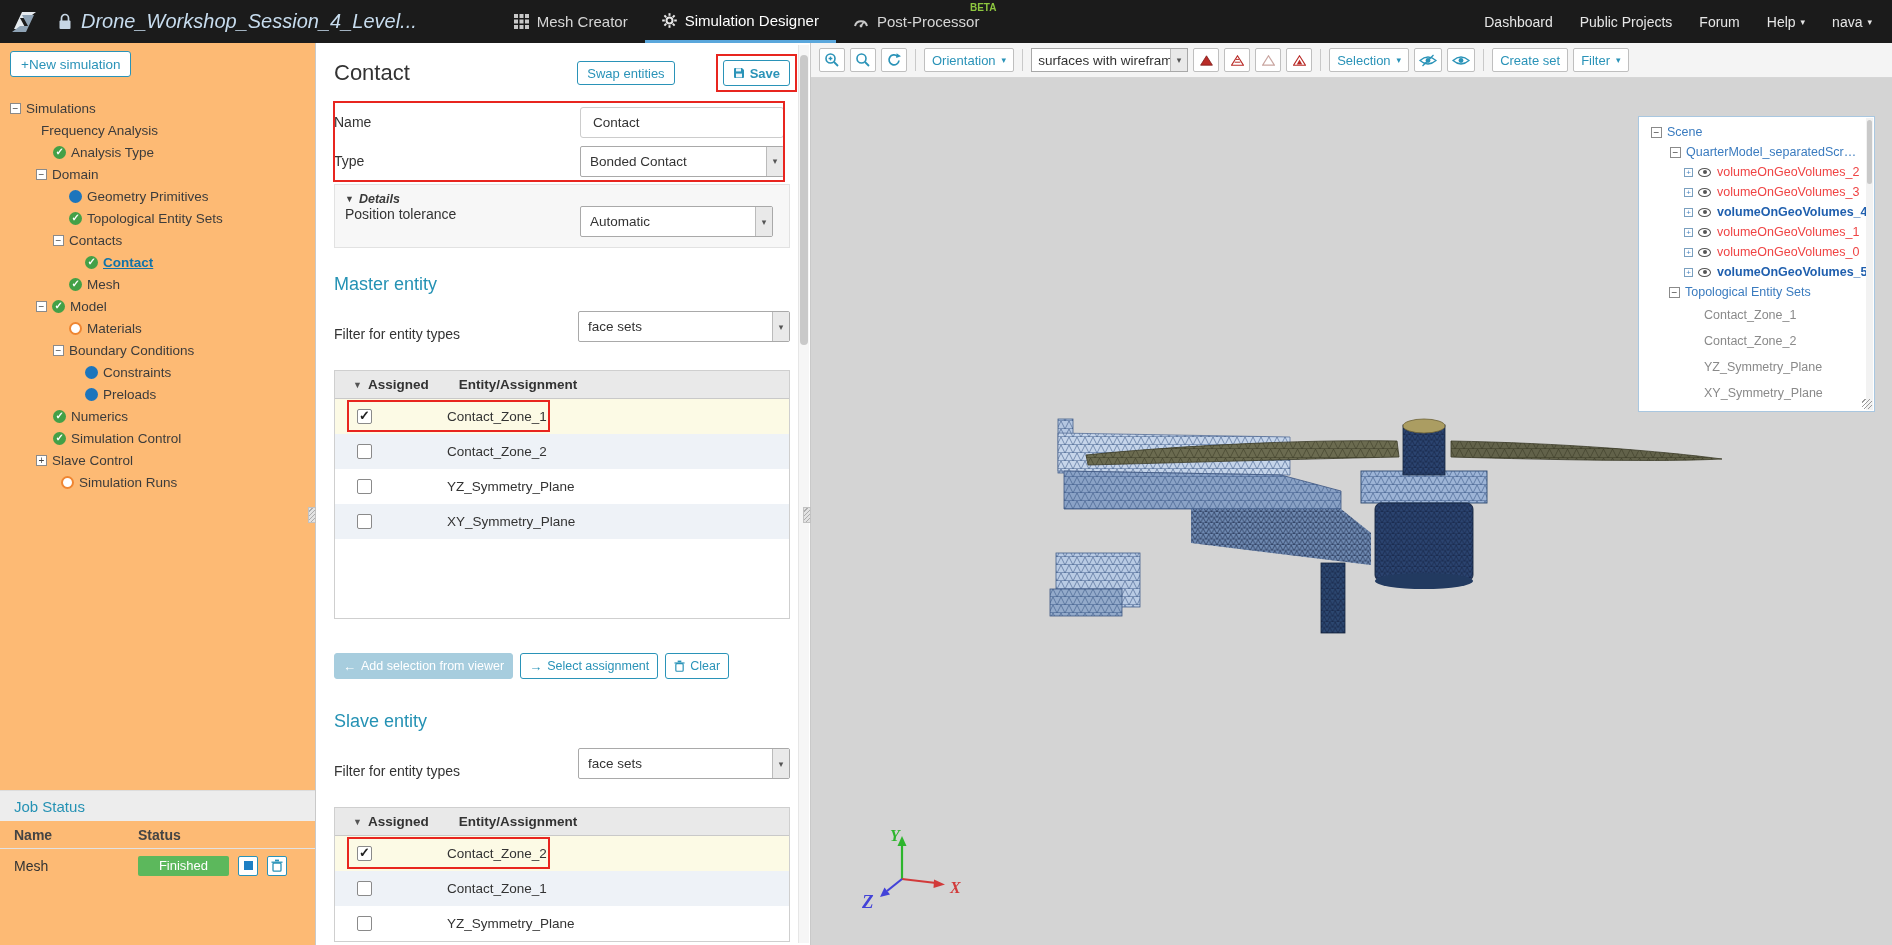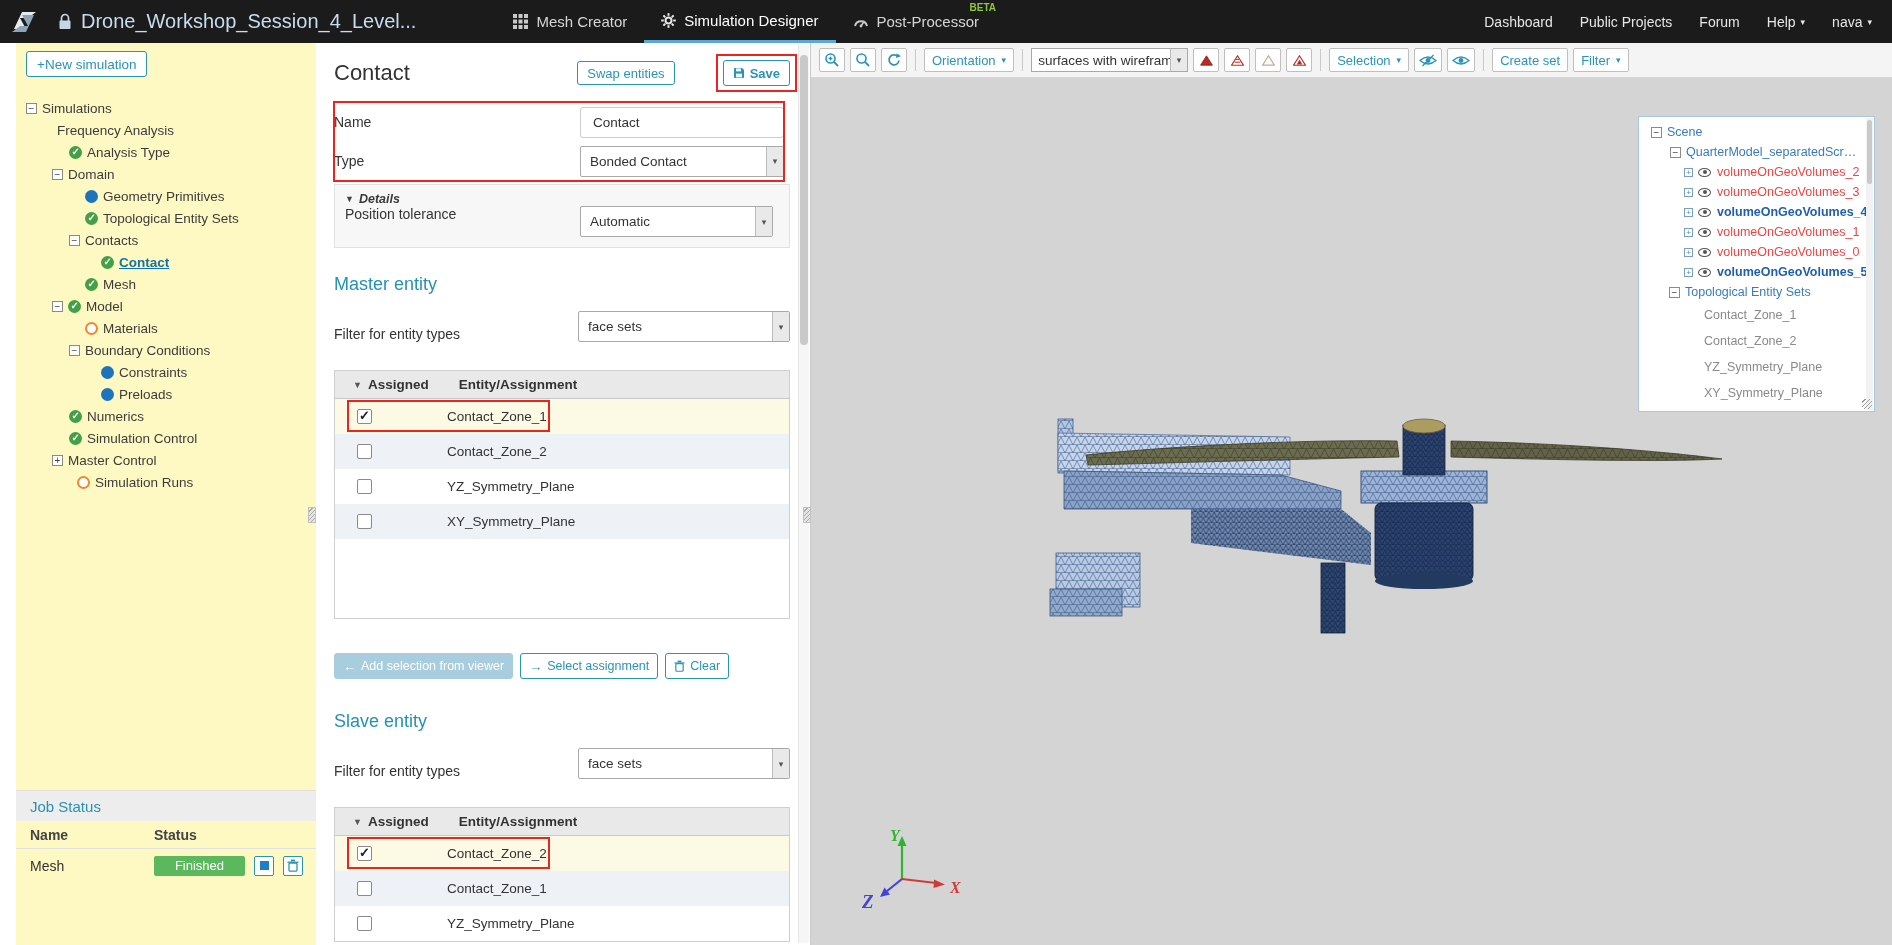--- a/index.html
+++ b/index.html
@@ -5,32 +5,32 @@
   * { box-sizing: border-box; }
   html,body { margin:0; padding:0; }
   body {
     width:1892px; height:945px; overflow:hidden; position:relative;
     font-family:"Liberation Sans", sans-serif; background:#fff; color:#333;
   }
 
   
   .topbar { position:absolute; top:0; left:0; right:0; height:43px; background:#1b1b1b; display:flex; align-items:center; color:#e6e6e6; z-index:20; }
   .logo { width:48px; height:43px; display:flex; align-items:center; justify-content:center; }
-  .project { display:flex; align-items:center; margin-left:10px; gap:9px; }
+  .project { display:flex; align-items:center; margin-left:10px; gap:9px;font-style:italic; }
   .project-title { color:#c7dcee; font-size:20px; cursor:pointer; }
   .tabs { display:flex; margin-left:80px; height:43px; }
   .tab { display:flex; align-items:center; gap:8px; padding:0 17px; font-size:15px; color:#d6d6d6; position:relative; cursor:pointer; }
   .tab.active { border-bottom:3px solid #5aa7dc; color:#fff; }
   .beta { position:absolute; top:2px; right:0px; color:#8dc63f; font-size:10px; font-weight:bold; }
   .top-links { margin-left:auto; display:flex; align-items:center; gap:27px; padding-right:20px; font-size:14px; }
   .lnk { cursor:pointer; display:flex; gap:5px; align-items:center; white-space:nowrap; }
   .caret { font-size:9px; color:inherit; }
 
   
-  .sidebar { position:absolute; top:43px; left:0; width:316px; bottom:0; background:#fef9c3; border-right:1px solid #c9c9c9; overflow:hidden;margin-left:16px; }
+  .sidebar { position:absolute; top:43px; left:0; width:316px; bottom:0; background:#fdba74; border-right:1px solid #c9c9c9; overflow:hidden; }
   .new-sim { margin:8px 0 0 10px; height:26px; padding:0 10px; background:#fff; border:1px solid #2a93b8; color:#2a93b8; font-size:13.5px; border-radius:3px; display:inline-flex; align-items:center; cursor:pointer; }
   .tree { margin-top:20px; }
   .tree-row { height:22px; display:flex; align-items:center; font-size:13.5px; color:#3c3c3c; cursor:pointer; white-space:nowrap; }
   .exp { width:11px; height:11px; border:1px solid #8a8a8a; background:#fff; font-size:10px; line-height:9px; text-align:center; color:#444; margin-right:5px; flex:none; }
   .ic { width:13px; height:13px; border-radius:50%; margin-right:5px; flex:none; position:relative; }
   .ic.check { background:#43a047; }
   .ic.check::after { content:"✓"; position:absolute; color:#fff; font-size:10px; font-weight:bold; left:2.5px; top:0px; }
   .ic.dot  { background:#1c75bc; }
   .ic.ring { border:2px solid #ef8632; background:#fff; }
   .tree-row.selected .t-label { color:#1173a9; font-weight:bold; text-decoration:underline; }
@@ -267,21 +267,21 @@
     <div class="tree-row" style="padding-left:53px">
         <span class="ic check"></span>
         <span class="t-label">Numerics</span>
       </div>
     <div class="tree-row" style="padding-left:53px">
         <span class="ic check"></span>
         <span class="t-label">Simulation Control</span>
       </div>
     <div class="tree-row" style="padding-left:36px">
         <span class="exp">+</span>
-        <span class="t-label">Master Control</span>
+        <span class="t-label">Slave Control</span>
       </div>
     <div class="tree-row" style="padding-left:61px">
         <span class="ic ring"></span>
         <span class="t-label">Simulation Runs</span>
       </div>
   </div>
 
   <div class="job-band">
       <span>Job Status</span>
     </div>

